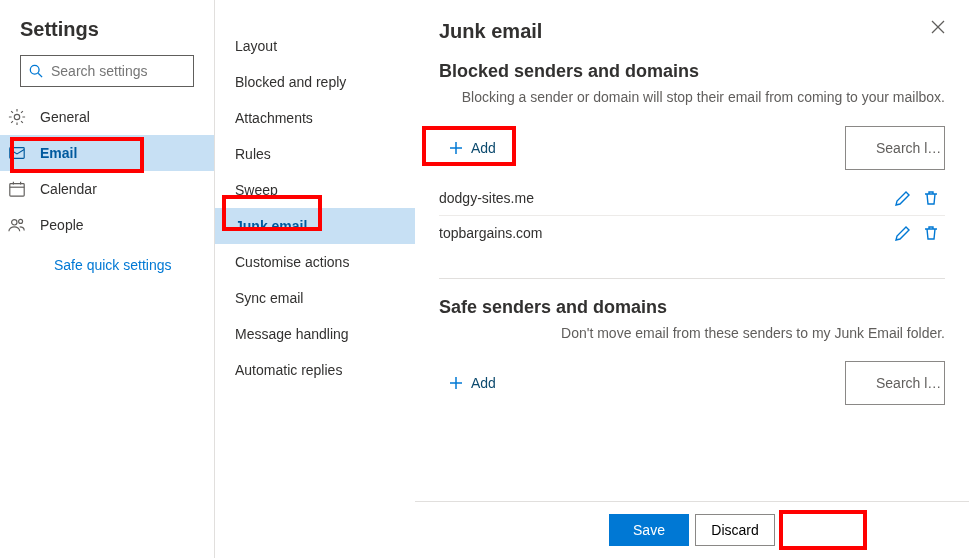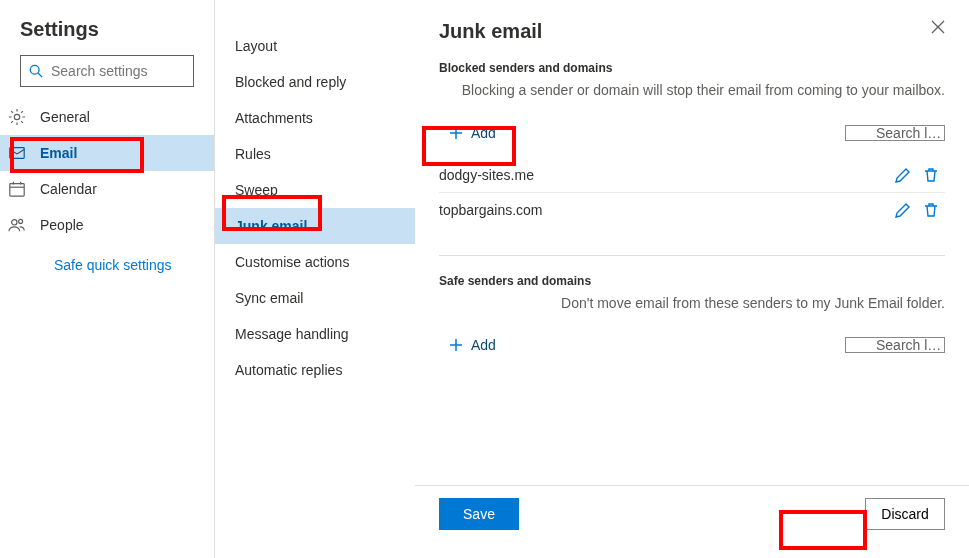--- a/index.html
+++ b/index.html
@@ -111,21 +111,21 @@
     font-size: 20px;
     font-weight: 600;
   }
   .close-x {
     font-size: 16px;
     color: #605e5c;
     cursor: pointer;
     line-height: 1;
   }
   .section-title {
-    font-size: 12px;
+    font-size: 18px;
     font-weight: 600;
     margin-bottom: 6px;
   }
   .section-desc {
     color: #605e5c;
     margin-bottom: 18px;
     line-height: 1.4;
     text-align: right;
   }
   .row-controls {
@@ -138,21 +138,21 @@
     display: inline-flex;
     align-items: center;
     gap: 8px;
     color: #0c4a6e;
     cursor: pointer;
     font-size: 14px;
     padding: 6px 10px;
   }
   .search-list {
     border: 1px solid #8a8886;
-    height: 16px;
+    height: 44px;
     display: flex;
     align-items: center;
     padding: 0 8px;
     gap: 22px;
     width: 100px;
     overflow: hidden;
     white-space: nowrap;
     cursor: text;
   }
   .search-list span { color: #605e5c; }
@@ -185,24 +185,24 @@
     color: #0078d4;
     cursor: pointer;
   }
   .divider {
     border-top: 1px solid #e1dfdd;
     margin: 28px 0 18px 0;
   }
   .footer {
     border-top: 1px solid #e1dfdd;
     display: flex;
-    justify-content: space-between;
+    justify-content: center;
     gap: 6px;
     padding: 12px 24px;
-    margin: auto -24px 16px -24px;
+    margin: auto -24px 0 -24px;
   }
   .btn {
     height: 32px;
     min-width: 80px;
     padding: 0 14px;
     border: 1px solid #8a8886;
     background: #fff;
     cursor: pointer;
     font-size: 14px;
     display: inline-flex;

